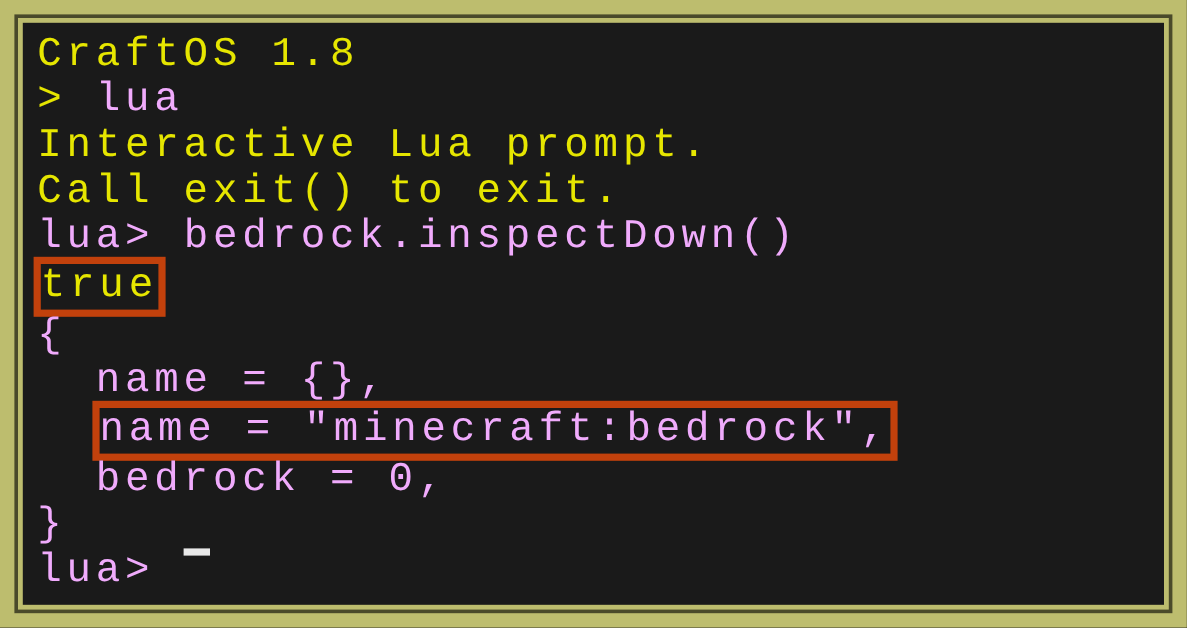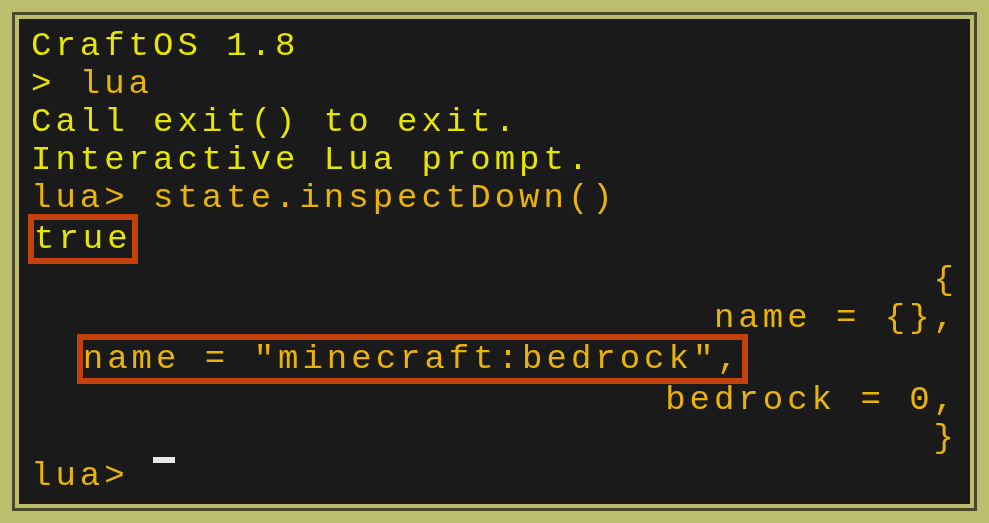--- a/index.html
+++ b/index.html
@@ -33,22 +33,21 @@
       line-height: 38px;
       letter-spacing: 4px;
       white-space: pre;
       font-weight: normal;
       font-family: 'Courier New', monospace;
     }
     .yellow {
       color: #e6e600;
     }
     .white {
-      color: #eab308;
-      text-align: right;
+      color: #f0abfc;
     }
     .highlight-box {
       display: inline-block;
       border: 6px solid #c2410c;
       margin: -3px;
       padding: 0;
     }
     .cursor-block {
       display: inline-block;
       background: #e8e8e8;
@@ -65,25 +64,25 @@
 </head>
 <body>
 
 <div class="outer-frame">
   <div class="terminal">
     <div class="line yellow">CraftOS 1.8</div>
     <div class="row">
       <span class="line yellow">&gt; </span>
         <span class="line white">lua</span>
     </div>
+    <div class="line yellow">Interactive Lua prompt.</div>
     <div class="line yellow">Call exit() to exit.</div>
-    <div class="line yellow">Interactive Lua prompt.</div>
     <div class="row">
       <span class="line white">lua&gt; </span>
-        <span class="line white">state.inspectDown()</span>
+        <span class="line white">bedrock.inspectDown()</span>
     </div>
     <div class="row">
       <span class="highlight-box"><span class="line yellow">true</span></span>
     </div>
     <div class="line white">{</div>
     <div class="line white">  name = {},</div>
     <div class="row">
       <span class="line white">  </span>
         <span class="highlight-box"><span class="line white">name = "minecraft:bedrock",</span></span>
     </div>

